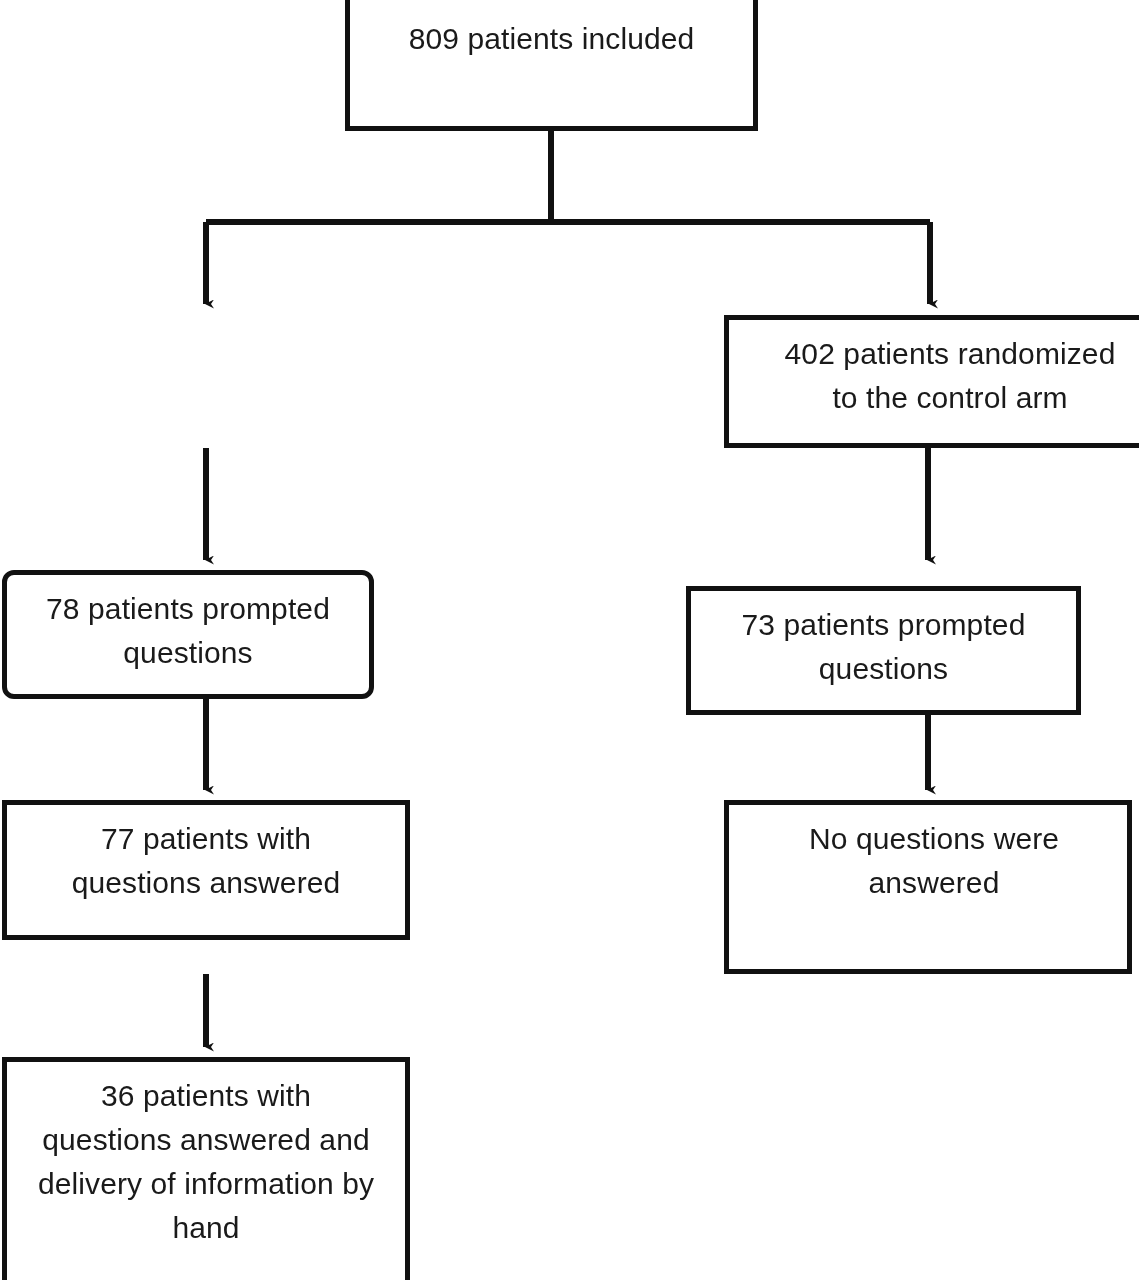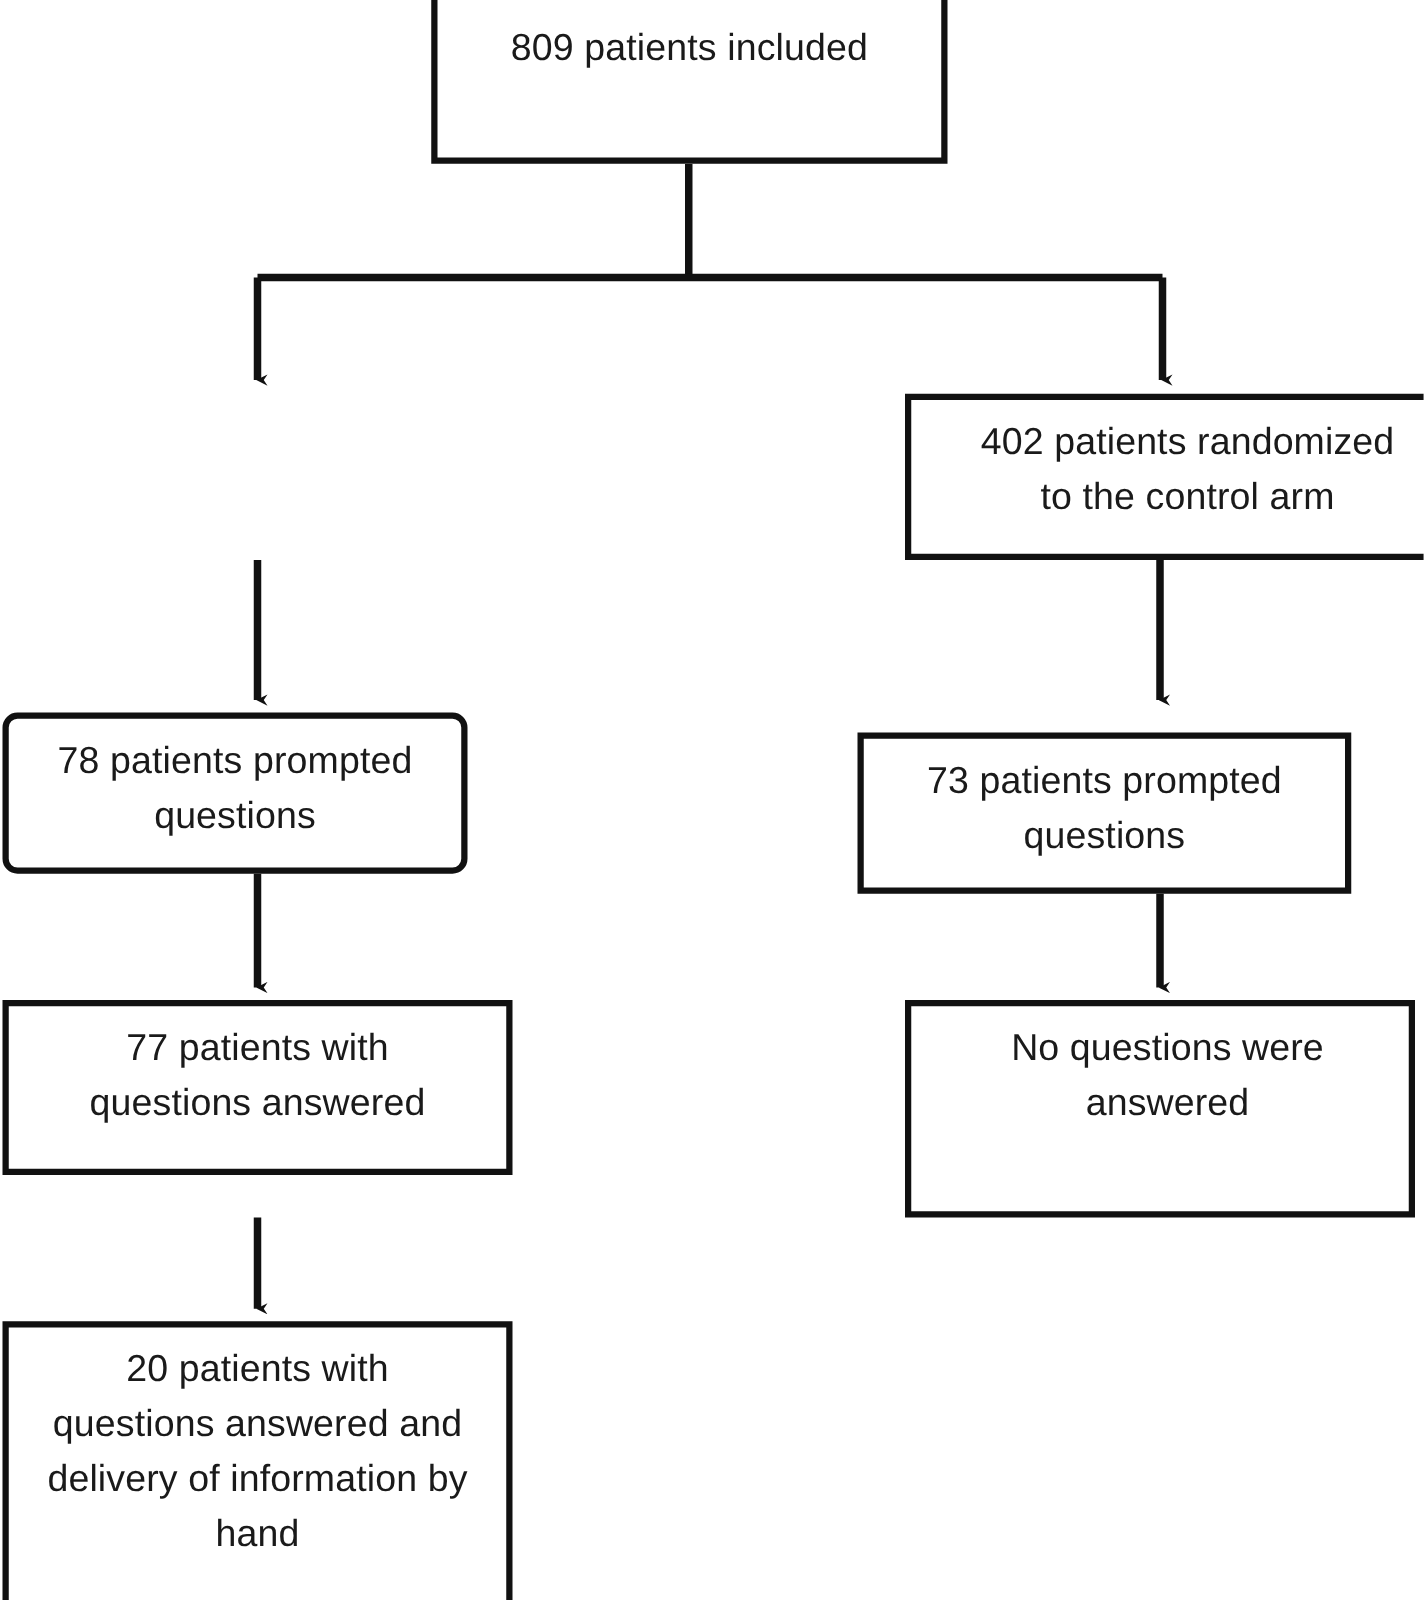--- a/index.html
+++ b/index.html
@@ -161,19 +161,19 @@
     <span class="node-text">77 patients with
 questions answered</span>
   </div>
 
   <div class="node-box" id="node-control-answered">
     <span class="node-text">No questions were
 answered</span>
   </div>
 
   <div class="node-box" id="node-intervention-delivery">
-    <span class="node-text">20 patients with
+    <span class="node-text">36 patients with
 questions answered and
 delivery of information by
 hand</span>
   </div>
 
 </div>
 
 </body></html>

